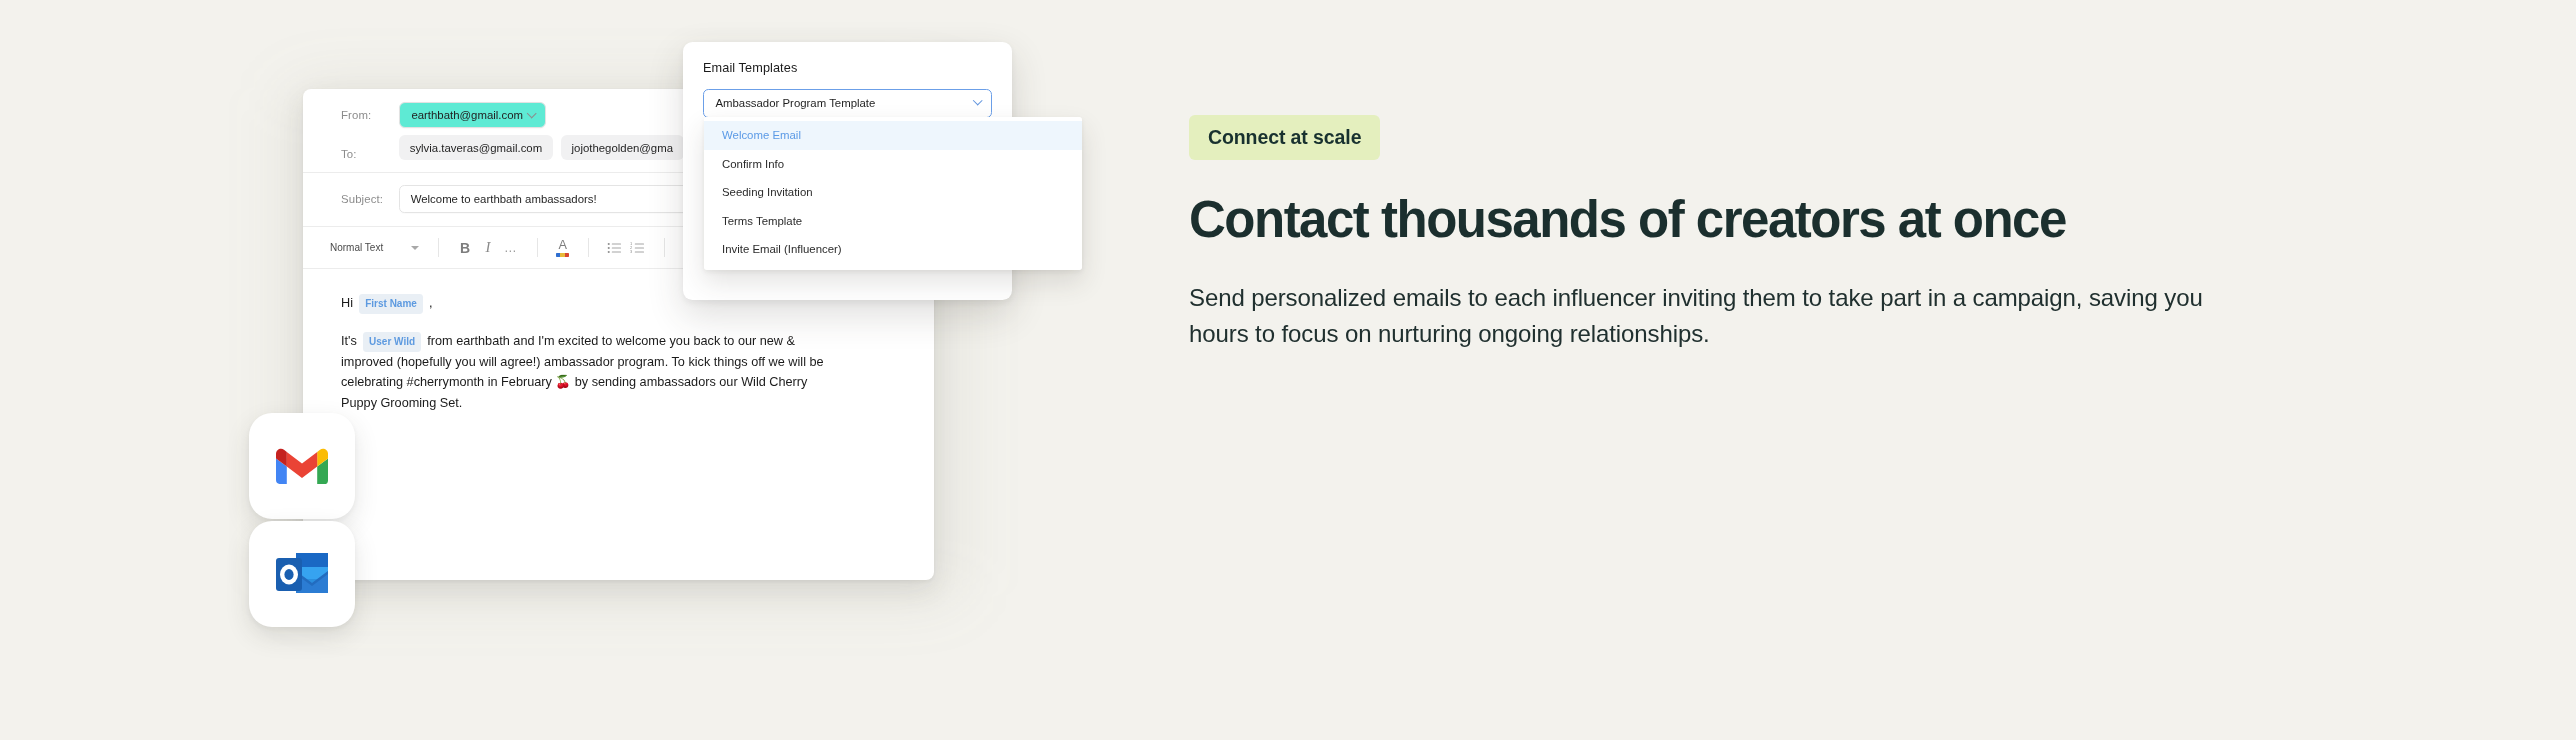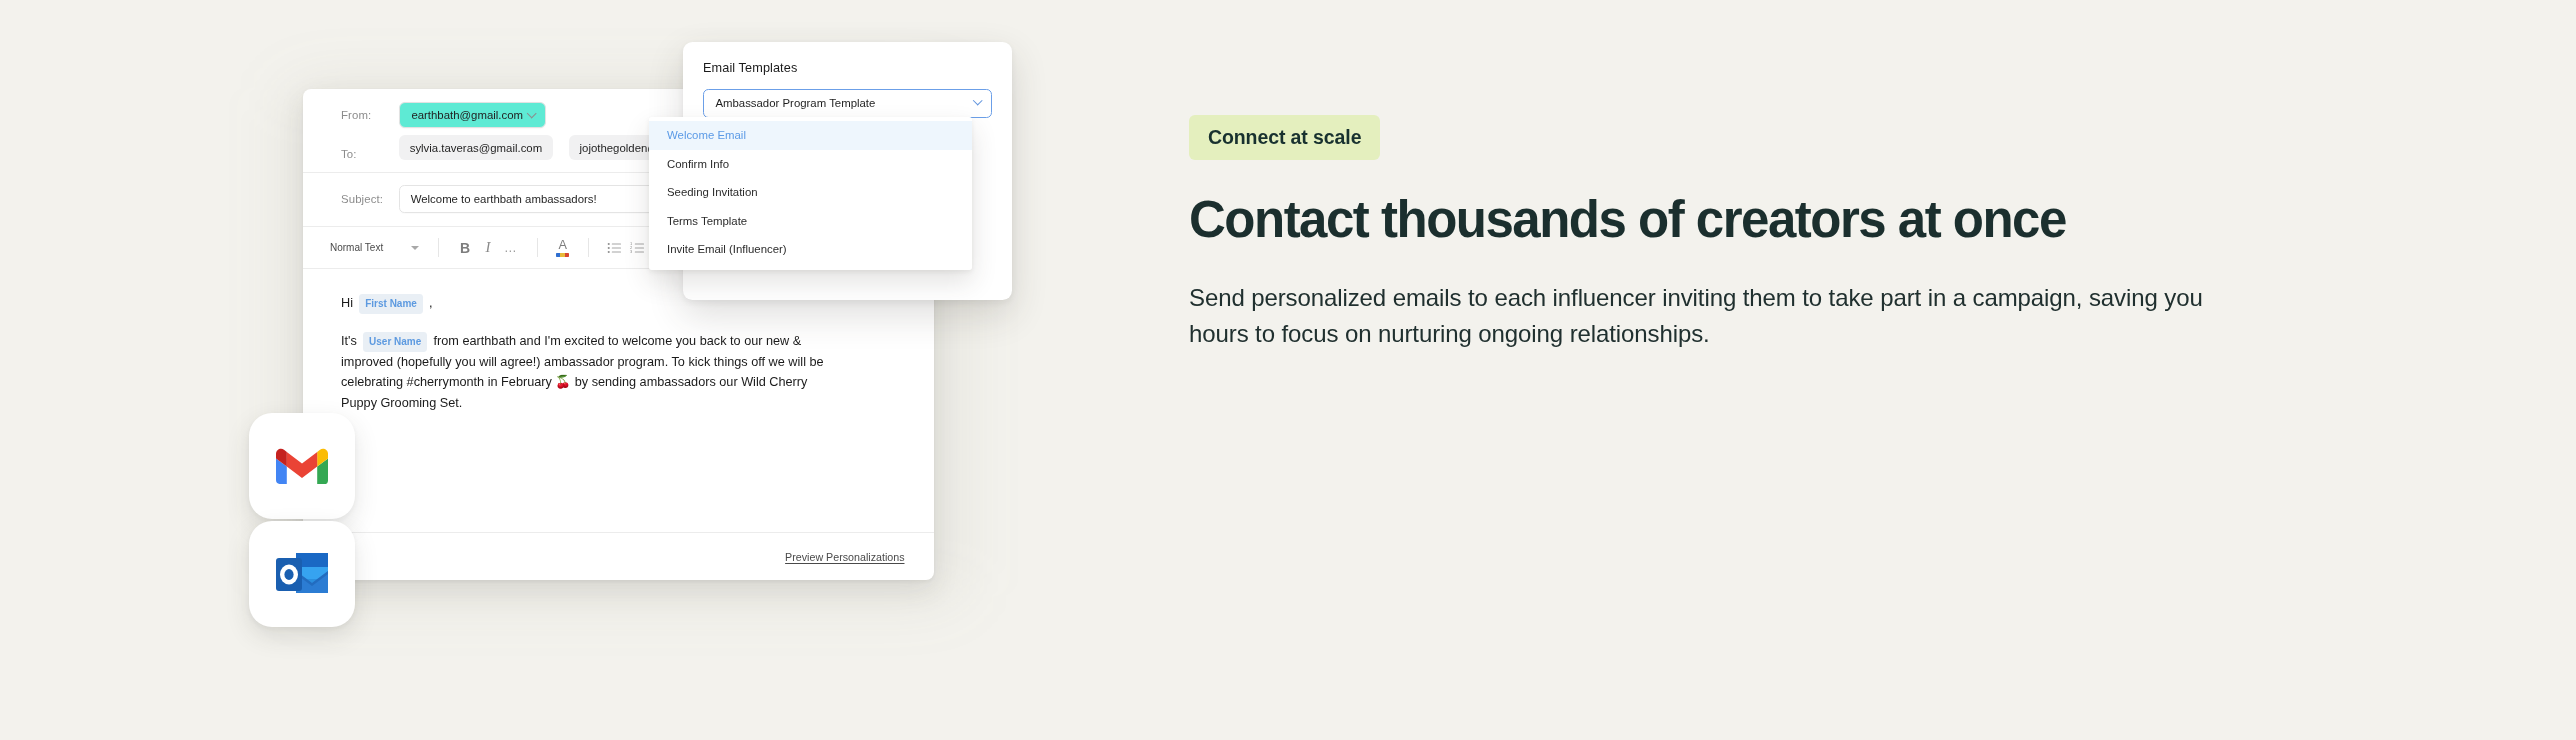--- a/index.html
+++ b/index.html
@@ -88,21 +88,21 @@
     box-shadow: 0 0.7px 1.3px rgba(0,0,0,0.03);
   }
   .caret {
     display: inline-block;
     width: 7.4px; height: 7.4px;
     border-right: 1.3px solid #8d8d8d;
     border-bottom: 1.3px solid #8d8d8d;
     transform: rotate(45deg) translate(-1.3px,-1.3px);
   }
 
-  .chips { display: flex; gap: 16px; align-items: center; }
+  .chips { display: flex; gap: 8px; align-items: center; }
   .chip {
     background: #f1f1f2;
     border-radius: 6px;
     padding: 6.7px 10.7px;
     font-size: 11.4px;
     color: #1f1f1f;
     white-space: nowrap;
   }
 
   .subject-input {
@@ -240,23 +240,23 @@
   }
   .sel-caret {
     width: 7.4px; height: 7.4px;
     border-right: 1.3px solid #5f93dd;
     border-bottom: 1.3px solid #5f93dd;
     transform: rotate(45deg) translate(-2px,-2px);
   }
 
   .template-menu {
     position: absolute;
-    left: 649px;
+    left: 704px;
     top: 117px;
-    width: 323px;
+    width: 378px;
     background: #ffffff;
     border-radius: 2.7px;
     box-shadow: 0 2px 5.4px rgba(40,40,35,0.07), 0 12px 27px rgba(55,52,45,0.14);
     padding: 4px 0 6.7px 0;
     z-index: 7;
   }
   .menu-item {
     font-size: 11.4px;
     color: #2b2b2b;
     padding: 8px 0 8px 18px;
@@ -394,28 +394,25 @@
       </div>
 
       <div class="mail-body">
         <div class="body-line">
           <span>Hi</span>
           <span class="merge-tag">First Name</span>
           <span>,</span>
         </div>
         <div class="body-para">
           <span>It's</span>
-          <span class="merge-tag">User Name</span>
+          <span class="merge-tag">User Wild</span>
           <span>from earthbath and I'm excited to welcome you back to our new &amp; improved (hopefully you will agree!) ambassador program. To kick things off we will be celebrating #cherrymonth in February 🍒 by sending ambassadors our Wild Cherry Puppy Grooming Set.</span>
         </div>
       </div>
 
-      <div class="card-footer">
-        <span class="preview-link">Preview Personalizations</span>
-      </div>
     </div>
 
     <div class="templates-panel">
       <div class="panel-title">Email Templates</div>
       <div class="template-select">
         <span>Ambassador Program Template</span>
         <span class="sel-caret"></span>
       </div>
     </div>
 

